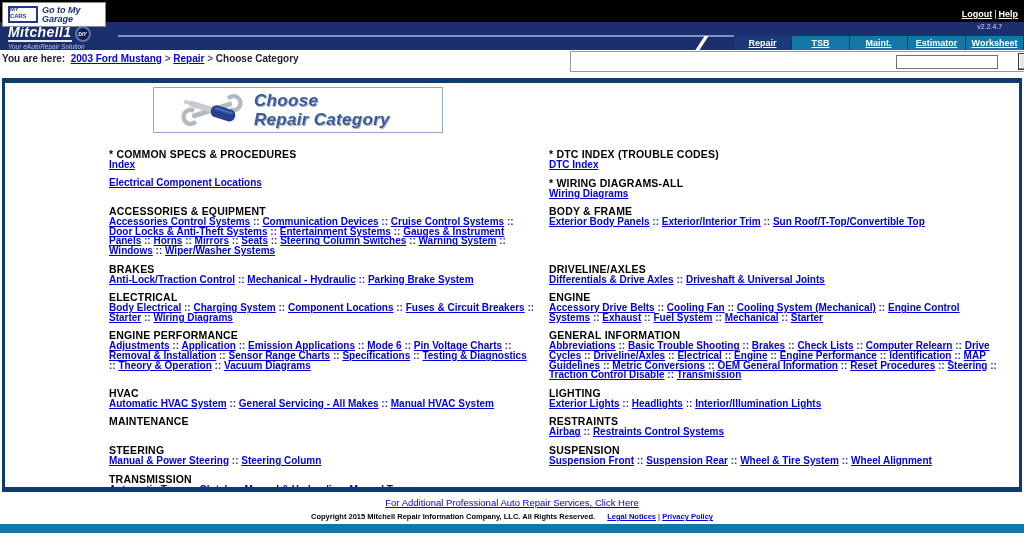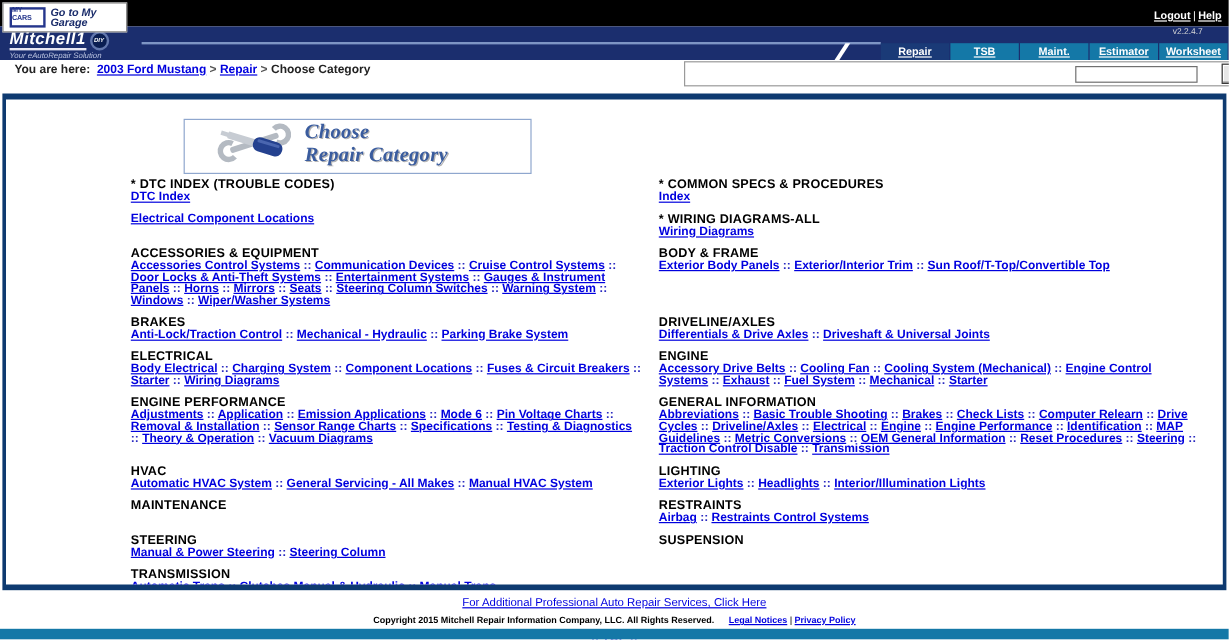--- a/index.html
+++ b/index.html
@@ -36,37 +36,37 @@
   .tagline{color:#b9c2de;font-size:6.5px;font-style:italic;margin-top:1px;}
   .tab-topline{position:absolute;left:118px;top:35px;width:616px;height:2px;background:#7E95C4;z-index:3;}
   .tab-slash{position:absolute;left:700px;top:36px;width:4px;height:14px;background:#fff;
              transform:skewX(-33deg);z-index:5;}
   .tabs-wrap{position:absolute;right:1px;top:36px;height:14px;display:flex;gap:1px;z-index:4;}
   .tab{display:block;width:57px;background:var(--teal);color:#fff;font-size:9px;font-weight:bold;
        text-decoration:underline;text-align:center;line-height:14px;cursor:pointer;}
   .tab.active{background:#1a3a77;}
 
   
-  .breadcrumb{position:absolute;left:12px;top:53px;font-size:10px;font-weight:bold;color:#222;z-index:2;white-space:nowrap;}
+  .breadcrumb{position:absolute;left:2px;top:53px;font-size:10px;font-weight:bold;color:#222;z-index:2;white-space:nowrap;}
   .bc-link{color:var(--link-blue);text-decoration:underline;cursor:pointer;}
   .bc-sep{color:#555;}
   .search-box{position:absolute;left:570px;top:51px;width:502px;height:21px;background:#fff;
               border:1px solid #9a9a9a;display:flex;align-items:center;justify-content:flex-end;
               gap:20px;padding-right:5px;z-index:3;}
   .search-input{width:102px;height:14px;border:1px solid #707070;font-size:10px;padding:0 2px;
                 font-family:"Liberation Sans",sans-serif;}
   .search-btn{height:17px;font-size:8px;font-weight:bold;letter-spacing:.3px;background:#e6e6e6;
               border:1px solid #3a3a3a;box-shadow:inset -1px -1px 0 #8f8f8f,inset 1px 1px 0 #fff;
               padding:0 5px;font-family:"Liberation Sans",sans-serif;cursor:pointer;}
 
   
   .main{position:absolute;left:2px;top:78px;width:1020px;height:414px;background:#fff;
         border:3px solid var(--border-navy);border-top-width:5px;border-bottom-width:5px;overflow:hidden;}
-  .title-box{position:absolute;left:148px;top:16px;width:290px;height:46px;border:1px solid #8FA7CE;
-             display:flex;font-family:Liberation Serif, serif;}
+  .title-box{position:absolute;left:148px;top:4px;width:290px;height:46px;border:1px solid #8FA7CE;
+             display:flex;align-items:center;}
   .tools-icon{margin-left:26px;flex:0 0 auto;}
   .title-text{margin-left:10px;font-size:17px;font-weight:bold;font-style:italic;color:var(--title-blue);
               line-height:19px;letter-spacing:.3px;text-shadow:1px 1px 0 #b3b3b3;}
 
   .category-grid{position:absolute;left:104px;top:66px;display:grid;grid-template-columns:440px 462px;}
   .cat-cell{margin-bottom:8px;padding-right:14px;}
   .cat-heading{font-size:10.5px;font-weight:bold;color:#000;line-height:11px;letter-spacing:.2px;}
   .cat-links{font-size:10px;line-height:9.6px;}
   .cat-link{color:var(--link-blue);text-decoration:underline;font-weight:bold;cursor:pointer;}
   .cat-sep{color:#2a2ac0;font-weight:bold;}
@@ -148,28 +148,28 @@
         <rect x="34" y="15" width="19" height="2.5" rx="1" fill="#4a66b0"></rect>
       </g>
     </svg>
     <div class="title-text">
       <div>Choose</div>
       <div>Repair Category</div>
     </div>
   </div>
   <div class="category-grid">
       <div class="cat-cell">
+        <div class="cat-heading">* COMMON SPECS &amp; PROCEDURES</div>
+        <div class="cat-links"><a class="cat-link">Index</a></div>
+      </div>
+      <div class="cat-cell">
         <div class="cat-heading">* DTC INDEX (TROUBLE CODES)</div>
         <div class="cat-links"><a class="cat-link">DTC Index</a></div>
       </div>
       <div class="cat-cell">
-        <div class="cat-heading">* COMMON SPECS &amp; PROCEDURES</div>
-        <div class="cat-links"><a class="cat-link">Index</a></div>
-      </div>
-      <div class="cat-cell">
         <div class="cat-links"><a class="cat-link">Electrical Component Locations</a></div>
       </div>
       <div class="cat-cell">
         <div class="cat-heading">* WIRING DIAGRAMS-ALL</div>
         <div class="cat-links"><a class="cat-link">Wiring Diagrams</a></div>
       </div>
       <div class="cat-cell">
         <div class="cat-heading">ACCESSORIES &amp; EQUIPMENT</div>
         <div class="cat-links"><a class="cat-link">Accessories Control Systems</a><span class="cat-sep"> :: </span><a class="cat-link">Communication Devices</a><span class="cat-sep"> :: </span><a class="cat-link">Cruise Control Systems</a><span class="cat-sep"> :: </span><a class="cat-link">Door Locks &amp; Anti-Theft Systems</a><span class="cat-sep"> :: </span><a class="cat-link">Entertainment Systems</a><span class="cat-sep"> :: </span><a class="cat-link">Gauges &amp; Instrument Panels</a><span class="cat-sep"> :: </span><a class="cat-link">Horns</a><span class="cat-sep"> :: </span><a class="cat-link">Mirrors</a><span class="cat-sep"> :: </span><a class="cat-link">Seats</a><span class="cat-sep"> :: </span><a class="cat-link">Steering Column Switches</a><span class="cat-sep"> :: </span><a class="cat-link">Warning System</a><span class="cat-sep"> :: </span><a class="cat-link">Windows</a><span class="cat-sep"> :: </span><a class="cat-link">Wiper/Washer Systems</a></div>
       </div>
@@ -215,20 +215,21 @@
       <div class="cat-cell">
         <div class="cat-heading">RESTRAINTS</div>
         <div class="cat-links"><a class="cat-link">Airbag</a><span class="cat-sep"> :: </span><a class="cat-link">Restraints Control Systems</a></div>
       </div>
       <div class="cat-cell">
         <div class="cat-heading">STEERING</div>
         <div class="cat-links"><a class="cat-link">Manual &amp; Power Steering</a><span class="cat-sep"> :: </span><a class="cat-link">Steering Column</a></div>
       </div>
       <div class="cat-cell">
         <div class="cat-heading">SUSPENSION</div>
+        <div class="cat-links"><a class="cat-link">Suspension Front</a><span class="cat-sep"> :: </span><a class="cat-link">Suspension Rear</a><span class="cat-sep"> :: </span><a class="cat-link">Wheel &amp; Tire System</a><span class="cat-sep"> :: </span><a class="cat-link">Wheel Alignment</a></div>
       </div>
       <div class="cat-cell">
         <div class="cat-heading">TRANSMISSION</div>
         <div class="cat-links"><a class="cat-link">Automatic Trans</a><span class="cat-sep"> :: </span><a class="cat-link">Clutches Manual &amp; Hydraulic</a><span class="cat-sep"> :: </span><a class="cat-link">Manual Trans</a></div>
       </div>
       <div class="cat-cell"></div>
     </div>
 </div>
 
 <div class="footer">

